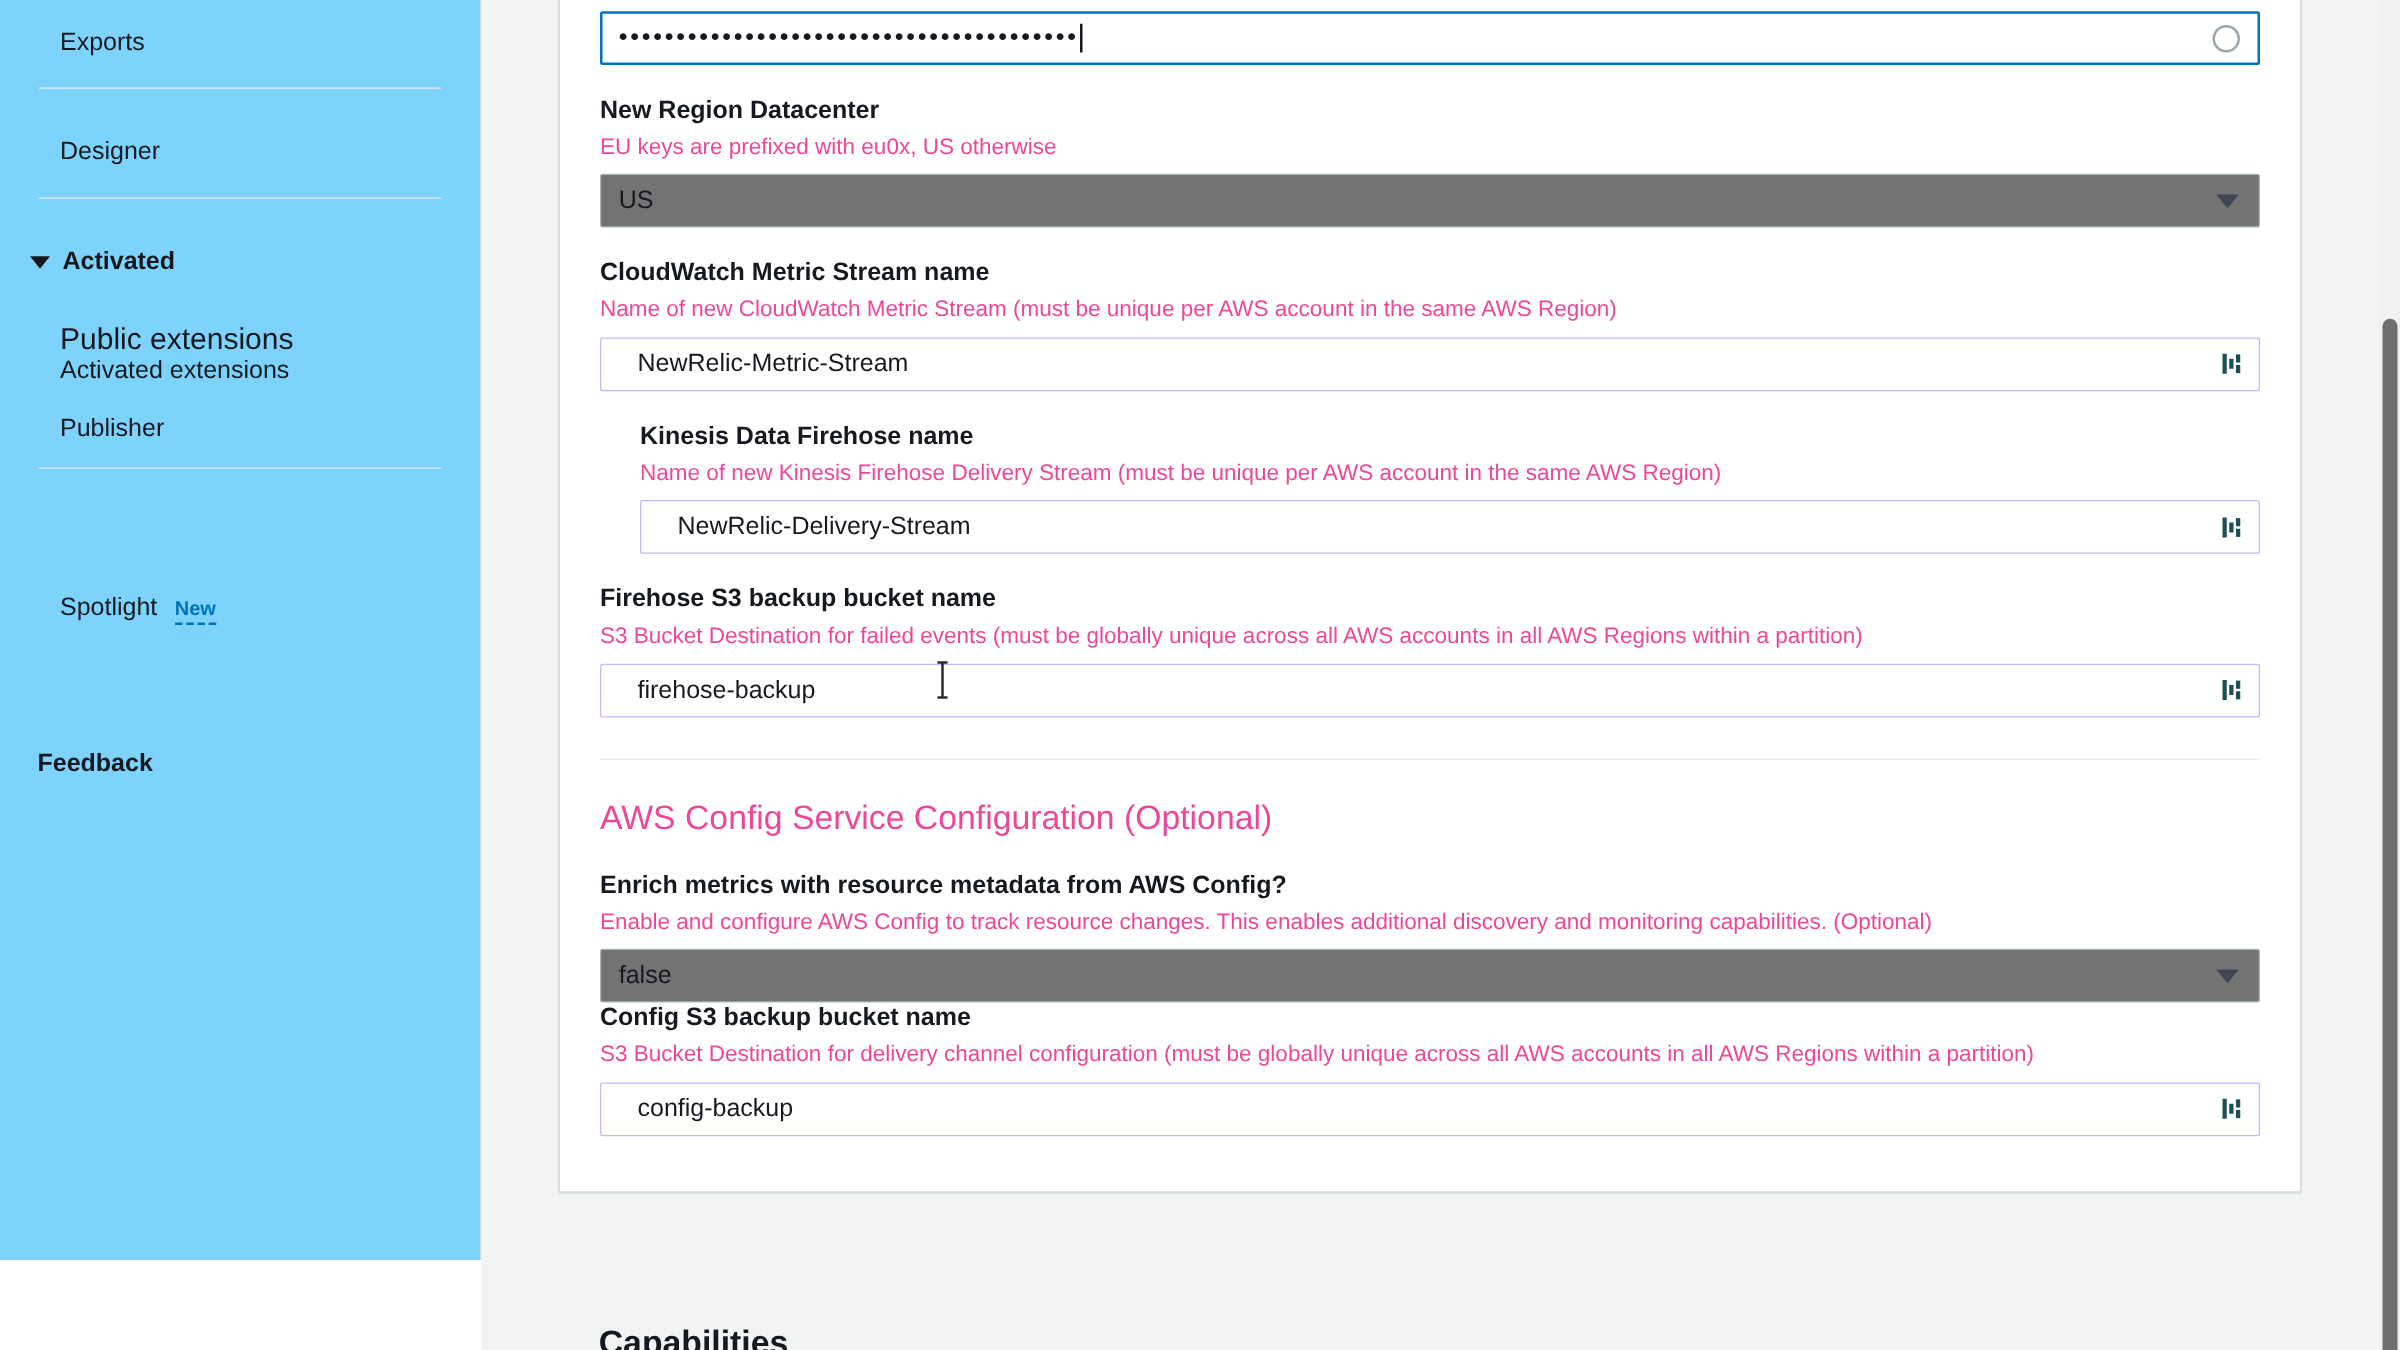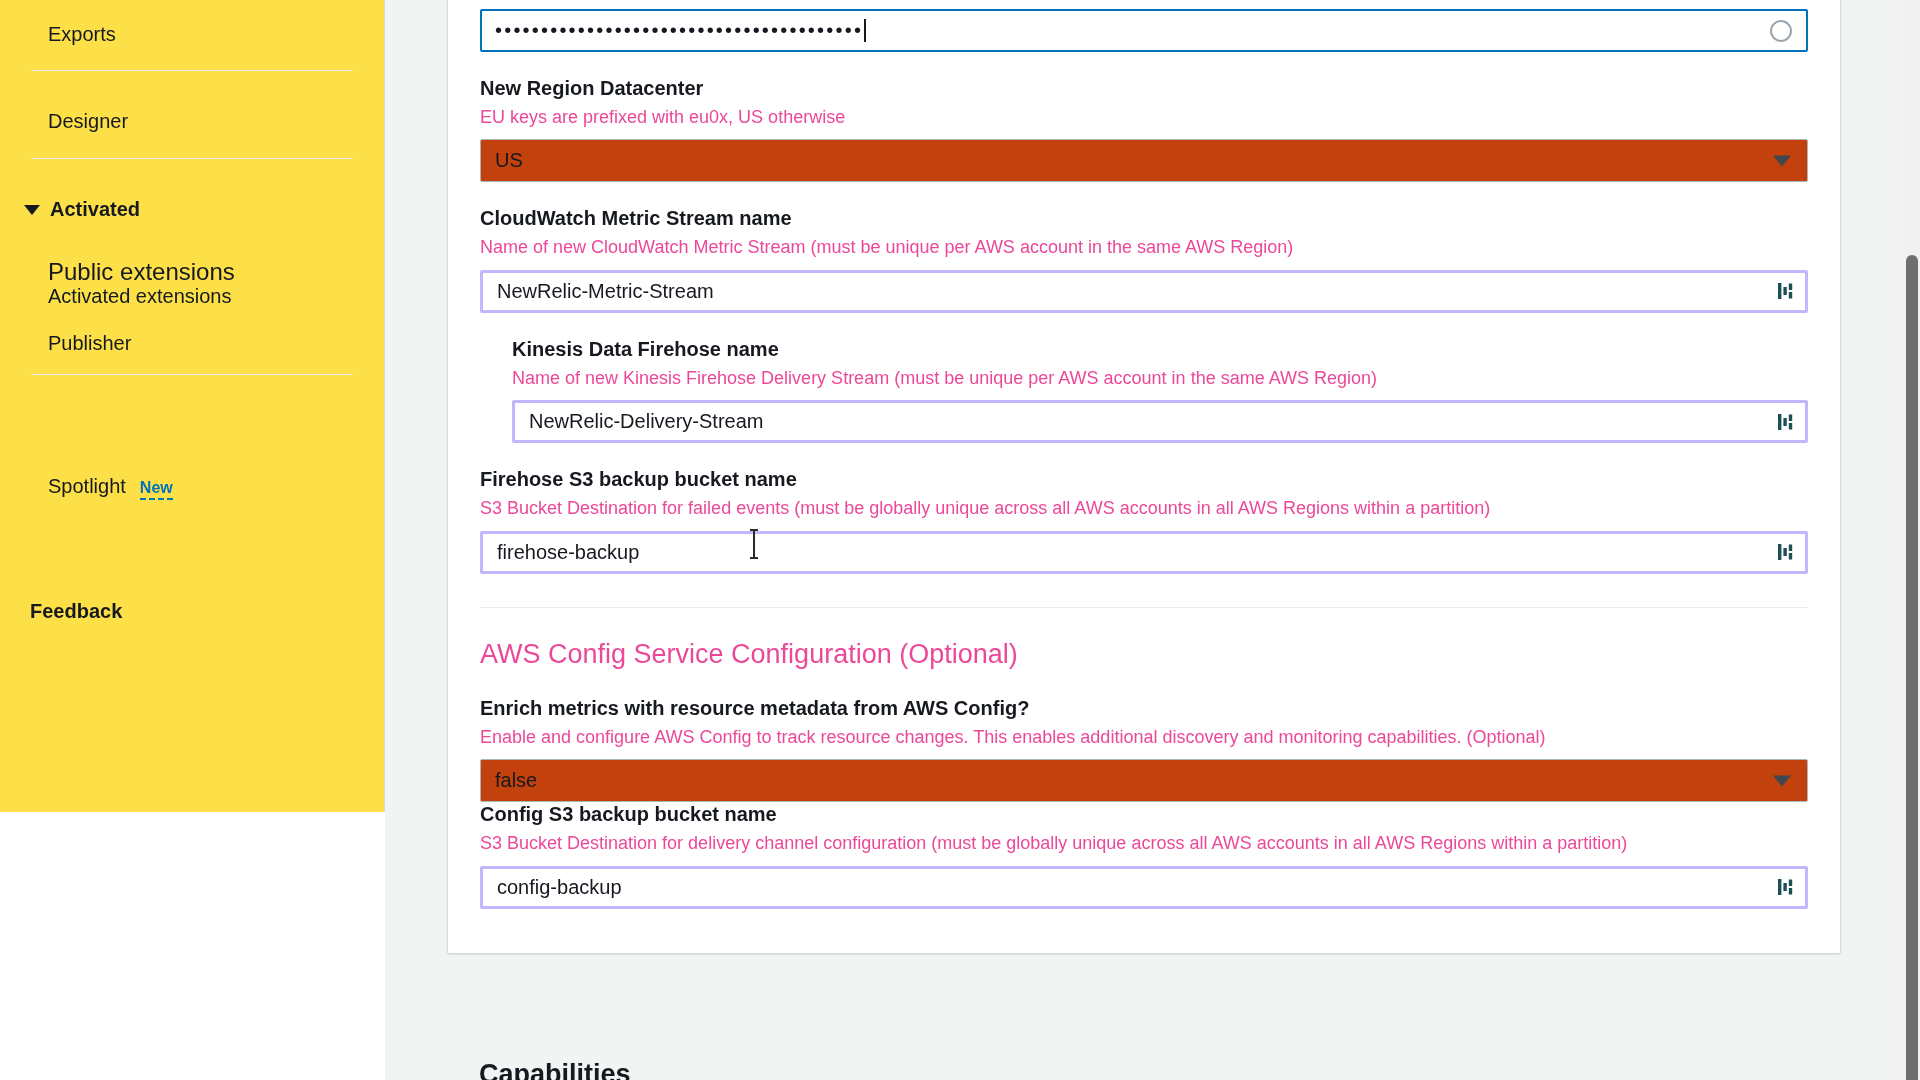--- a/index.html
+++ b/index.html
@@ -15,22 +15,22 @@
   #app {
     position: relative;
     width: 1920px;
     height: 1080px;
     display: flex;
   }
 
   
   .sidebar {
     width: 385px;
-    height: 812px;
-    background: #fde047;
+    height: 1008px;
+    background: #7dd3fc;
     border-right: 1px solid #d5dbdb;
     position: relative;
     flex: 0 0 385px;
     padding-top: 0;
   }
 
   .sl-exports { position: absolute; left: 48px; top: 23px; font-size: 20px; color: #16191f; cursor: pointer;}
   .dv1 { position: absolute; left: 31px; top: 70px; width: 322px; height: 1px; background: #e9ebed; }
   .sl-designer { position: absolute; left: 48px; top: 110px; font-size: 20px; color: #16191f; cursor:pointer;}
   .dv2 { position: absolute; left: 31px; top: 158px; width: 322px; height: 1px; background: #e9ebed; }
@@ -110,42 +110,42 @@
     color: #ec4899;
     line-height: 1.3;
     margin: 0 0 10px 0;
   }
 
   .input-wrap { position: relative; }
 
   .txt-input {
     width: 100%;
     height: 43px;
-    border: 3px solid #c4b5fd;
+    border: 1px solid #c4b5fd;
     border-radius: 2px;
     background: #fff;
     font-size: 20px;
     color: #16191f;
-    padding: 0 44px 0 14px;
+    padding: 0 44px 0 29px;
     font-family: "Liberation Sans", sans-serif;
     outline: none;
     display: block;
     line-height: 41px;
   }
   .txt-input.focused {
     border: 2px solid #0073bb;
     padding: 0 44px 0 13px;
   }
 
   .select-input {
     width: 100%;
     height: 43px;
     border: 1px solid #aab7b8;
     border-radius: 2px;
-    background: #c2410c;
+    background: #737373;
     font-size: 20px;
     color: #16191f;
     padding: 0 44px 0 14px;
     display: flex;
     align-items: center;
     cursor: pointer;
     position: relative;
   }
   .sel-caret {
     position: absolute;

